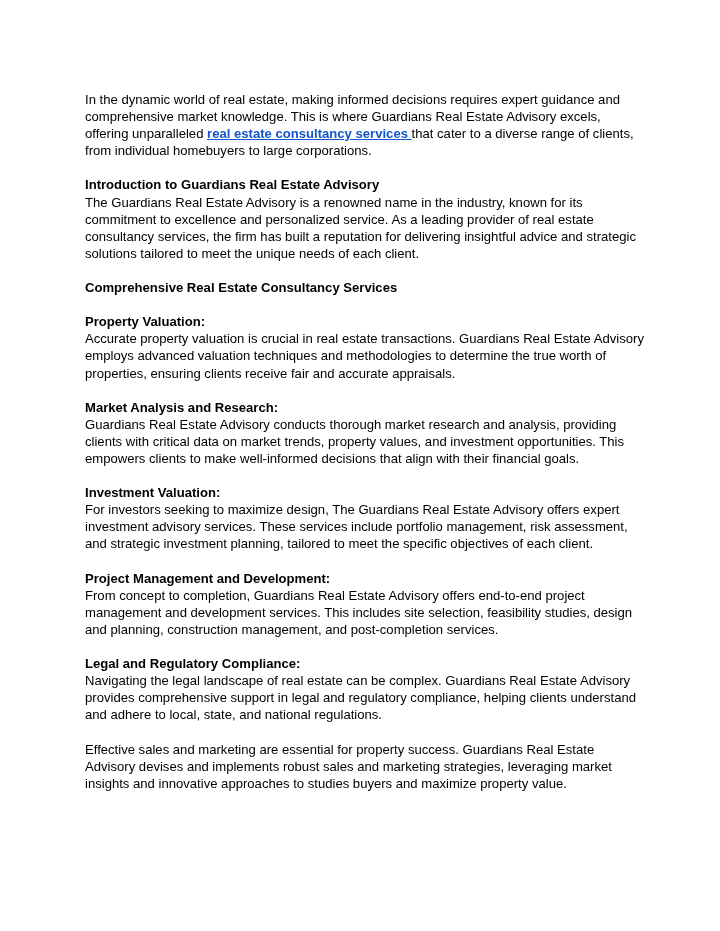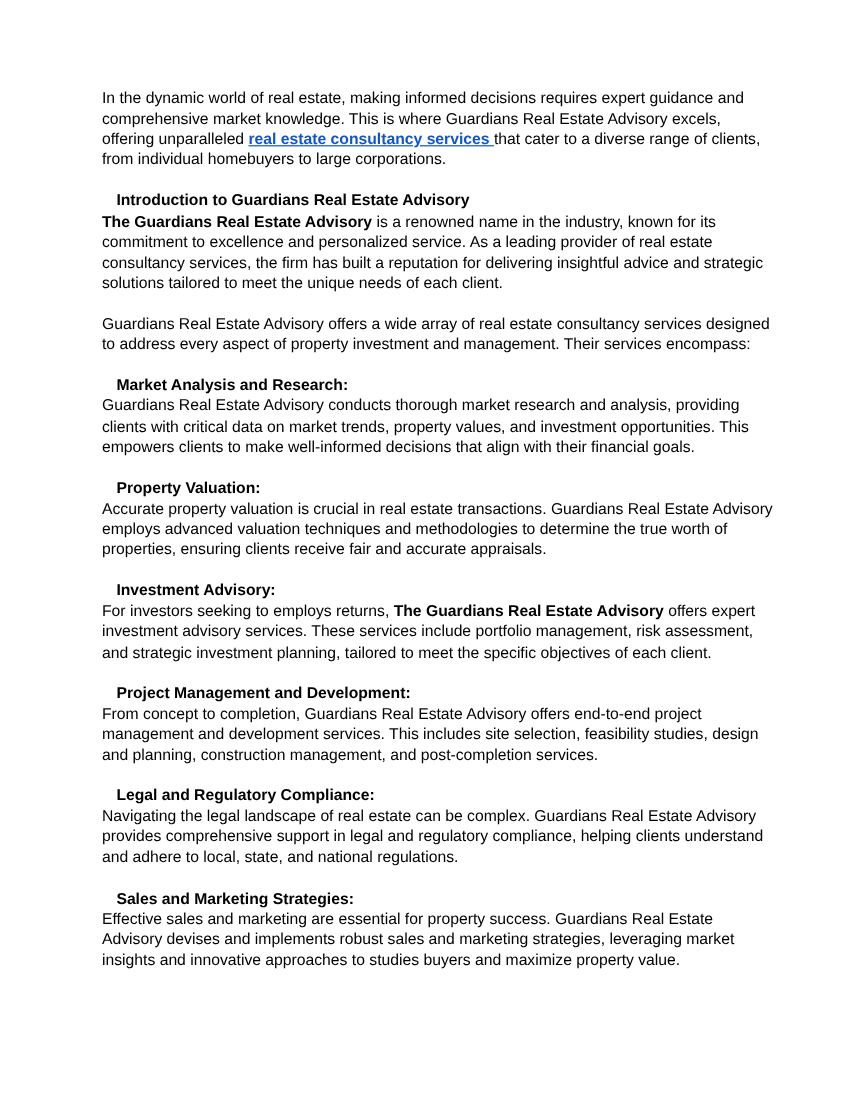--- a/index.html
+++ b/index.html
@@ -11,59 +11,58 @@
       width: 720px;
       height: 931px;
       position: relative;
       overflow: hidden;
       font-family: "Liberation Sans", sans-serif;
       color: #000000;
     }
     .page {
       position: absolute;
       left: 85px;
-      top: 73px;
+      top: 91px;
       width: 560px;
       font-size: 13.1px;
       line-height: 17.1px;
     }
     .para {
       margin: 0 0 17.1px 0;
     }
     .heading {
       font-weight: bold;
       display: block;
-      margin-left: 12px;
     }
     .bold {
-      font-weight: bold;
+      font-weight: normal;
     }
     a.link {
       color: #1155cc;
       font-weight: bold;
       text-decoration: underline;
       cursor: pointer;
     }
   </style>
 </head>
 <body>
 
 <div class="page">
 
   <p class="para"><span>In the dynamic world of real estate, making informed decisions requires expert guidance and comprehensive market knowledge. This is where Guardians Real Estate Advisory excels, offering unparalleled </span><a class="link" style="color: rgb(17, 85, 204);">real estate consultancy services </a><span>that cater to a diverse range of clients, from individual homebuyers to large corporations.</span></p>
 
   <p class="para"><span class="heading">Introduction to Guardians Real Estate Advisory</span><span class="bold">The Guardians Real Estate Advisory</span><span> is a renowned name in the industry, known for its commitment to excellence and personalized service. As a leading provider of real estate consultancy services, the firm has built a reputation for delivering insightful advice and strategic solutions tailored to meet the unique needs of each client.</span></p>
 
-  <p class="para"><span>Guardians Real Estate Advisory offers a wide array of real estate consultancy services designed to address every aspect of property investment and management. Their services encompass:</span></p>
+  <p class="para"><span class="heading">Comprehensive Real Estate Consultancy Services</span></p>
+
+  <p class="para"><span class="heading">Property Valuation:</span><span>Accurate property valuation is crucial in real estate transactions. Guardians Real Estate Advisory employs advanced valuation techniques and methodologies to determine the true worth of properties, ensuring clients receive fair and accurate appraisals.</span></p>
 
   <p class="para"><span class="heading">Market Analysis and Research:</span><span>Guardians Real Estate Advisory conducts thorough market research and analysis, providing clients with critical data on market trends, property values, and investment opportunities. This empowers clients to make well-informed decisions that align with their financial goals.</span></p>
 
-  <p class="para"><span class="heading">Property Valuation:</span><span>Accurate property valuation is crucial in real estate transactions. Guardians Real Estate Advisory employs advanced valuation techniques and methodologies to determine the true worth of properties, ensuring clients receive fair and accurate appraisals.</span></p>
-
-  <p class="para"><span class="heading">Investment Advisory:</span><span>For investors seeking to employs returns, </span><span class="bold">The Guardians Real Estate Advisory</span><span> offers expert investment advisory services. These services include portfolio management, risk assessment, and strategic investment planning, tailored to meet the specific objectives of each client.</span></p>
+  <p class="para"><span class="heading">Investment Valuation:</span><span>For investors seeking to maximize design, </span><span class="bold">The Guardians Real Estate Advisory</span><span> offers expert investment advisory services. These services include portfolio management, risk assessment, and strategic investment planning, tailored to meet the specific objectives of each client.</span></p>
 
   <p class="para"><span class="heading">Project Management and Development:</span><span>From concept to completion, Guardians Real Estate Advisory offers end-to-end project management and development services. This includes site selection, feasibility studies, design and planning, construction management, and post-completion services.</span></p>
 
   <p class="para"><span class="heading">Legal and Regulatory Compliance:</span><span>Navigating the legal landscape of real estate can be complex. Guardians Real Estate Advisory provides comprehensive support in legal and regulatory compliance, helping clients understand and adhere to local, state, and national regulations.</span></p>
 
-  <p class="para"><span class="heading">Sales and Marketing Strategies:</span><span>Effective sales and marketing are essential for property success. Guardians Real Estate Advisory devises and implements robust sales and marketing strategies, leveraging market insights and innovative approaches to studies buyers and maximize property value.</span></p>
+  <p class="para"><span>Effective sales and marketing are essential for property success. Guardians Real Estate Advisory devises and implements robust sales and marketing strategies, leveraging market insights and innovative approaches to studies buyers and maximize property value.</span></p>
 
 </div>
 
 </body></html>

